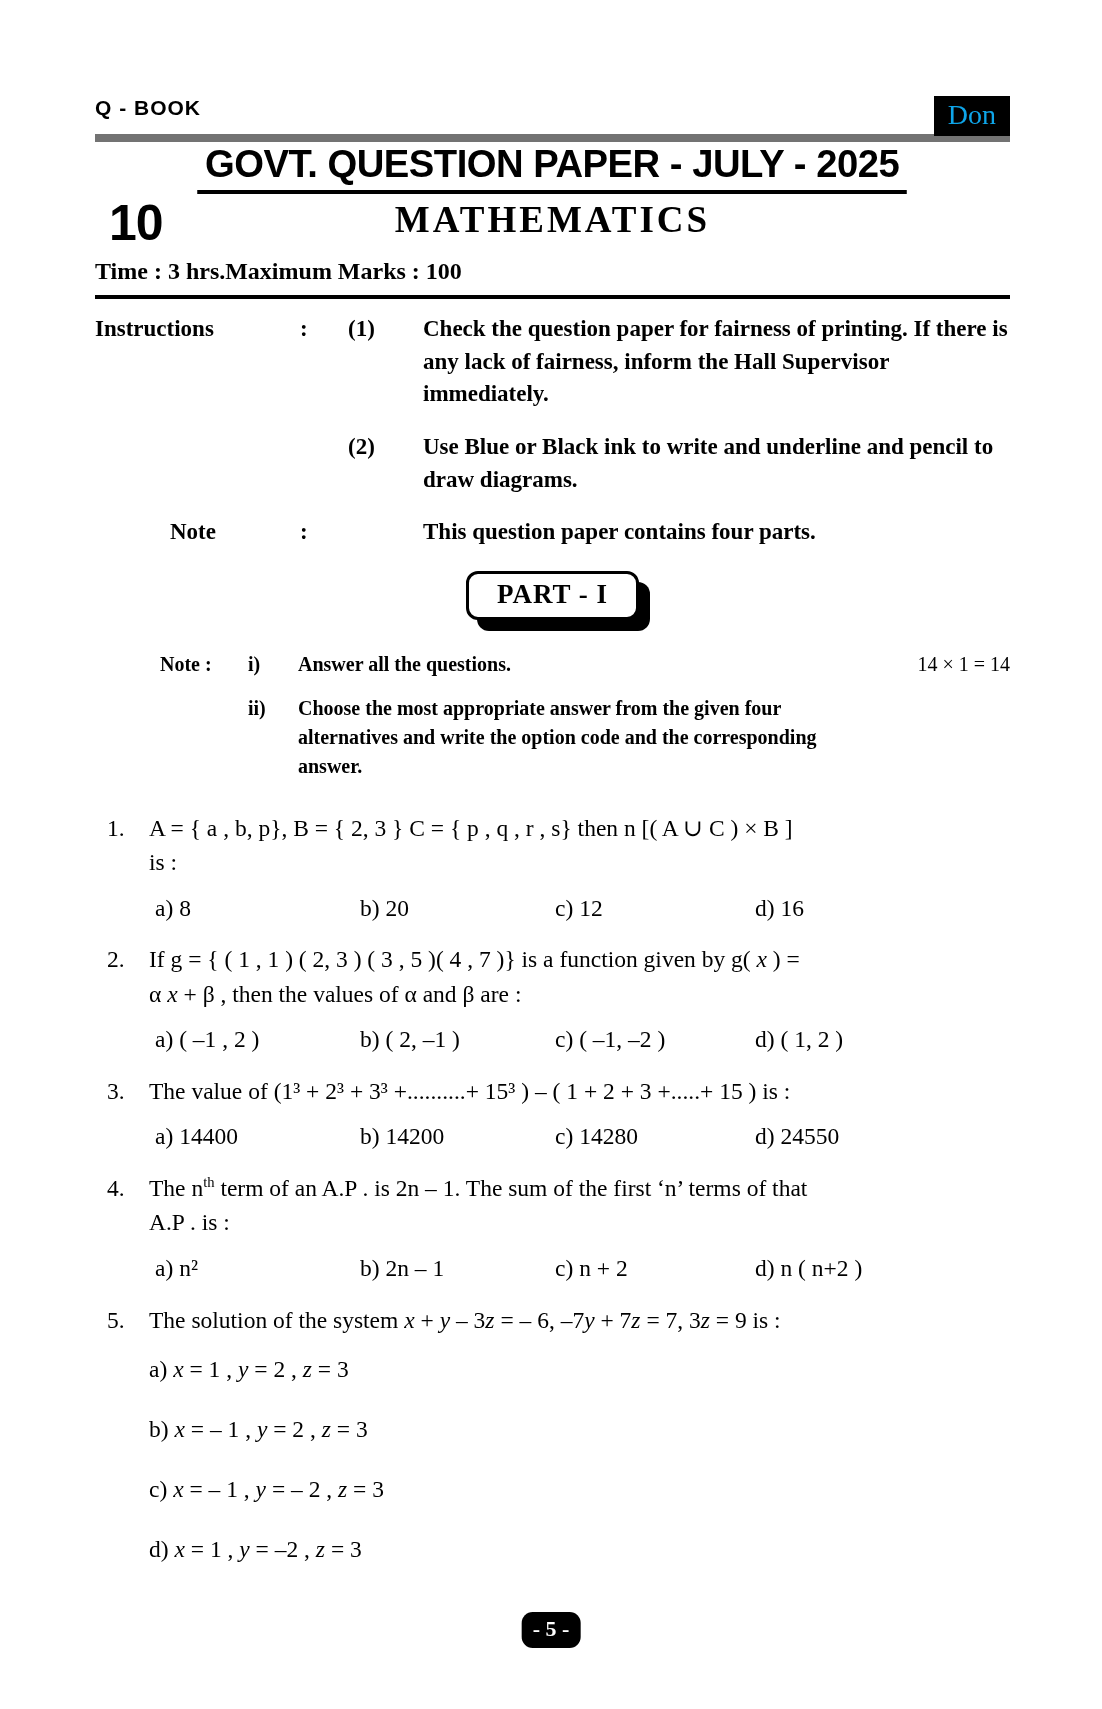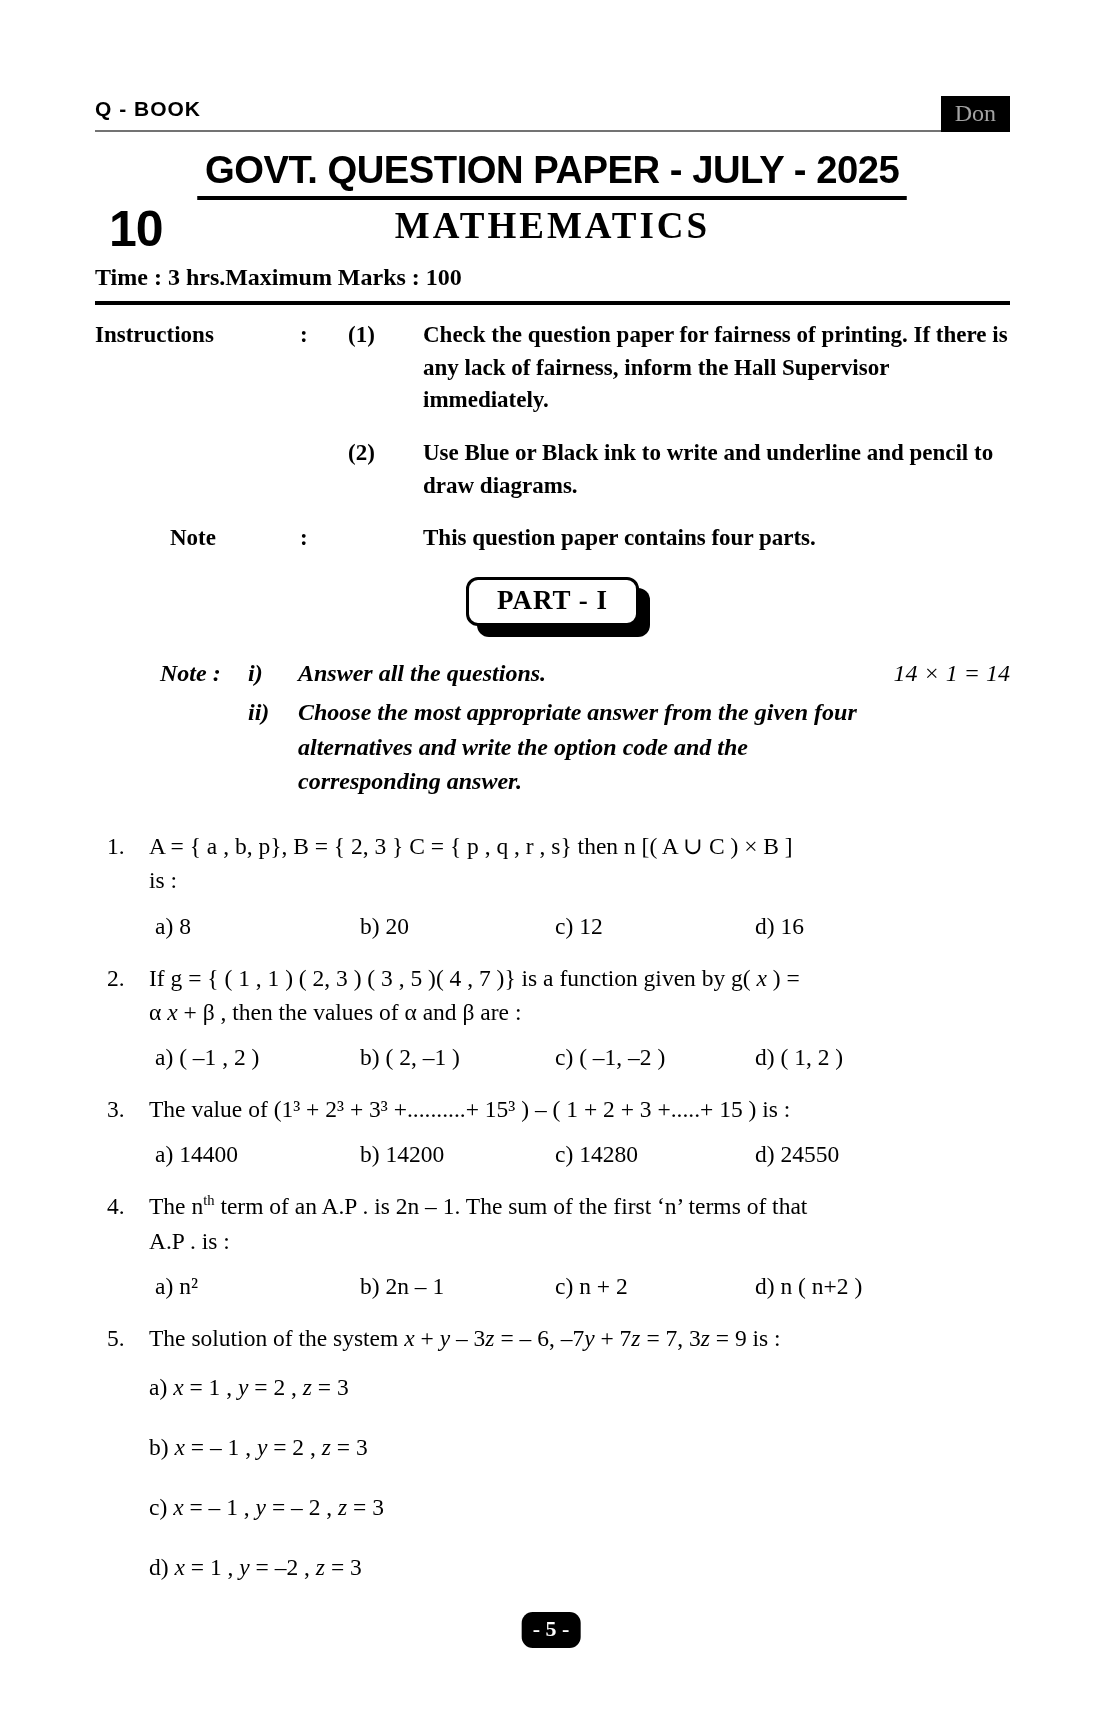--- a/index.html
+++ b/index.html
@@ -6,34 +6,34 @@
   .page {
     position:relative; width:1102px; height:1709px; margin:0 auto;
     background:#ffffff; color:#000;
     font-family:"Liberation Serif","DejaVu Serif",serif;
     overflow:hidden;
   }
   .content { padding:96px 92px 0 95px; }
 
   
   .header-row{
-    display:flex; justify-content:space-between; align-items:center;
-    border-bottom:2px solid #737373;
+    display:flex; justify-content:space-between; align-items:flex-start;
+    border-bottom:8px solid #737373;
   }
   .qbook{
     font-family:"Liberation Sans","DejaVu Sans",sans-serif;
     font-weight:bold; font-size:21px; letter-spacing:1px; padding-bottom:8px;
   }
   .don-badge{
-    background:#000; color:#a3a3a3; font-family:"Liberation Serif","DejaVu Serif",serif;
-    font-size:24px; line-height:1; padding:5px 14px 7px; margin-bottom:-2px;
-  }
-
-  
-  .title-wrap{ text-align:center; margin-top:16px; }
+    background:#000; color:#0ea5e9; font-family:"Liberation Serif","DejaVu Serif",serif;
+    font-size:28px; line-height:1; padding:5px 14px 7px; margin-bottom:-2px;
+  }
+
+  
+  .title-wrap{ text-align:center; }
   .title{
     display:inline-block;
     font-family:"Liberation Sans","DejaVu Sans",sans-serif;
     font-weight:bold; font-size:39px; letter-spacing:-0.5px;
     border-bottom:4px solid #000; padding:0 8px 4px;
     transform:scaleX(0.98); transform-origin:center;
   }
   .class-row{ position:relative; margin-top:4px; height:52px; }
   .class-num{
     position:absolute; left:14px; top:-4px;
@@ -63,21 +63,21 @@
   .part-wrap{ text-align:center; margin-top:22px; margin-bottom:30px; }
   .part-box{
     display:inline-block; background:#fff; border:3px solid #000; border-radius:12px;
     box-shadow:11px 11px 0 #000;
     font-weight:bold; font-size:27px; letter-spacing:1px; padding:5px 28px 7px;
   }
 
   
   .pnote{
     display:grid; grid-template-columns:88px 50px 1fr auto;
-    margin-left:65px; font-weight:bold; font-size:24px; line-height:1.45; row-gap:4px;font-style:italic;
+    margin-left:65px; font-weight:bold; font-size:20px; line-height:1.45; row-gap:15px;
   }
   .pnote .marks{ font-weight:normal; padding-left:10px; }
   .pnote .wrap-narrow{ max-width:585px; }
 
   
   .questions{ margin-top:30px; margin-left:12px; font-size:23.5px; }
   .question{ margin-bottom:18px; }
   .q-row{ display:grid; grid-template-columns:42px 1fr; line-height:1.46; }
   .q-num{ }
   .q-text{ }

